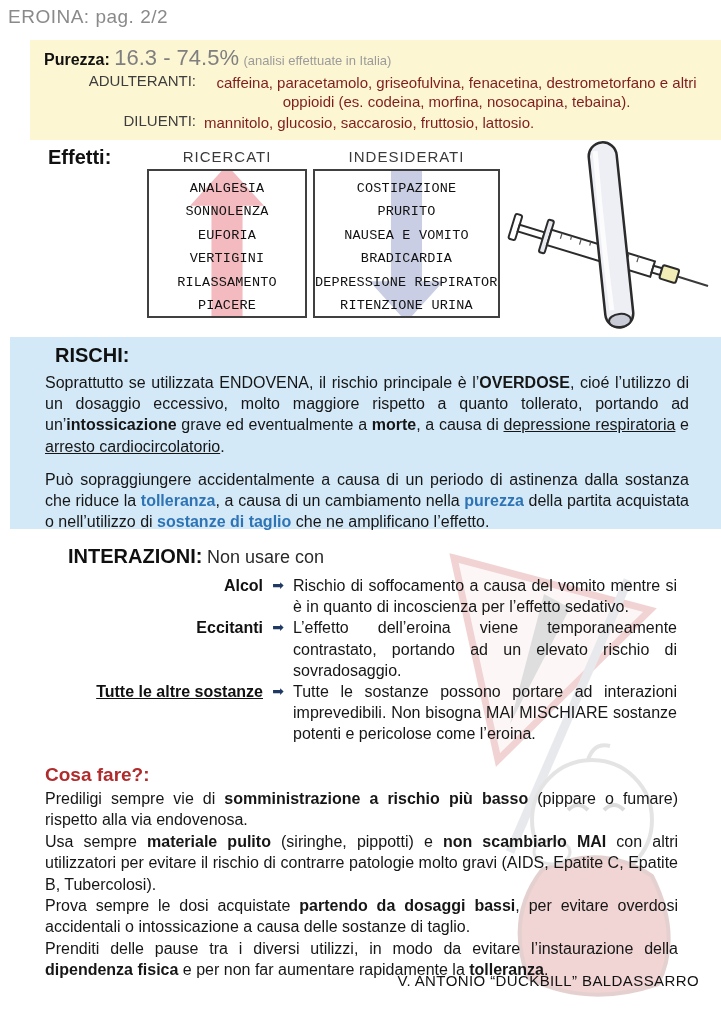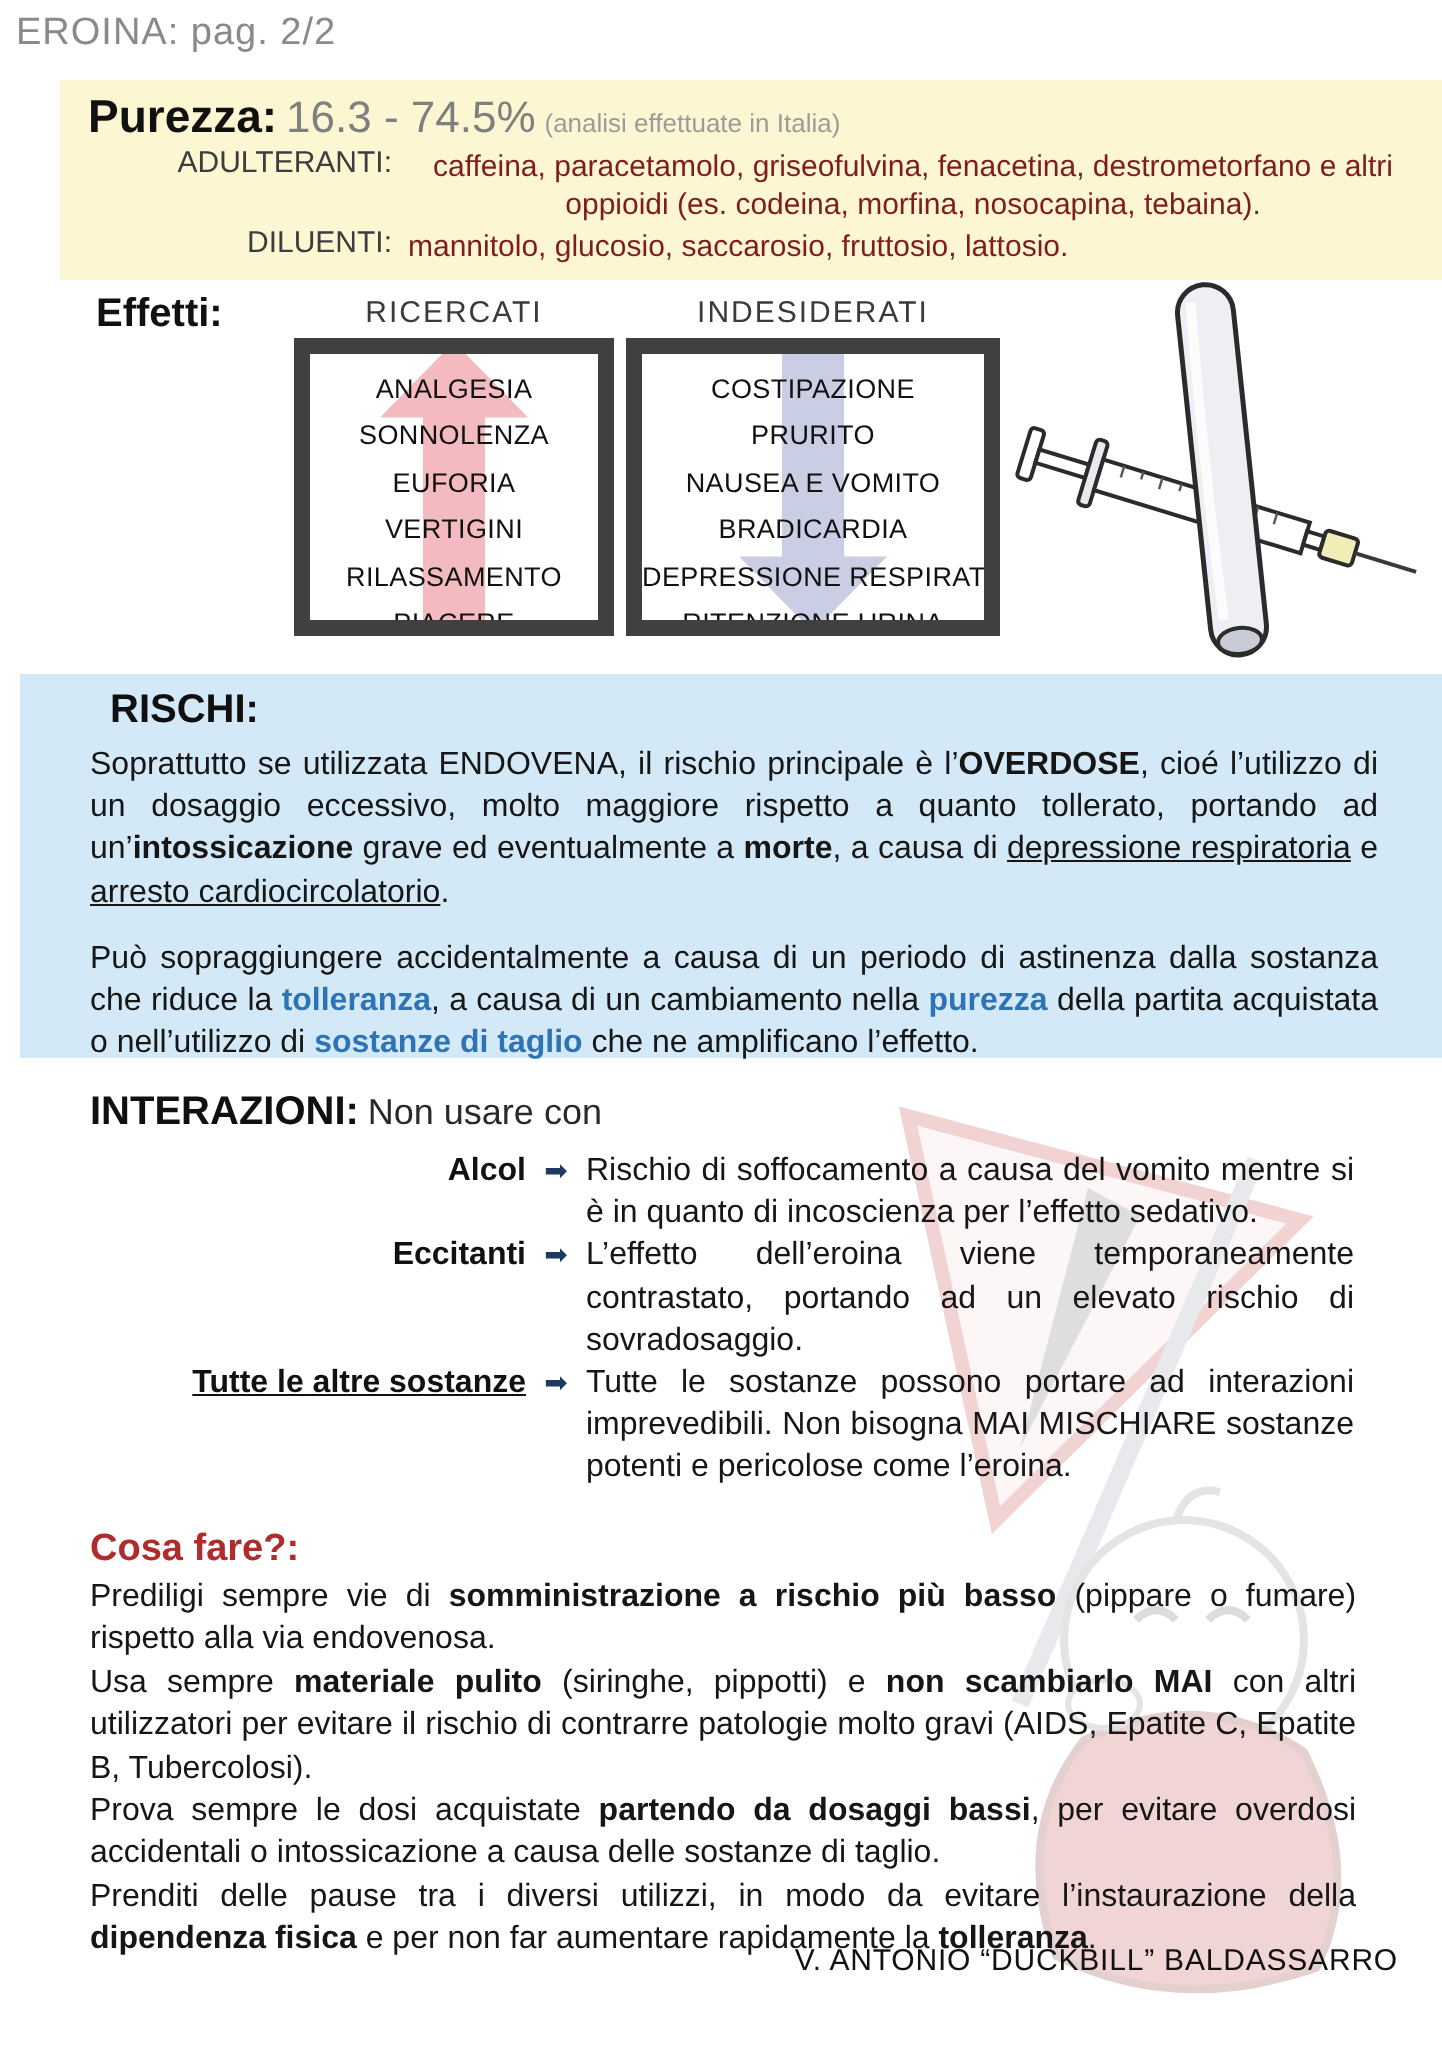--- a/index.html
+++ b/index.html
@@ -6,54 +6,54 @@
   body { font-family:"Liberation Sans", sans-serif; background:#ffffff; }
   #page { position:relative; width:721px; height:1023px; background:#fff; overflow:hidden; }
   .layer { position:absolute; z-index:1; }
 
   
   #hdr { left:8px; top:6px; font-size:19px; color:#8a8a8a; letter-spacing:.5px; }
 
   
   #purity { left:30px; top:40px; width:691px; height:100px; background:#FCF6D3; padding-top:5px; }
   .purity-line { margin-left:14px; }
-  .purity-label { font-size:23px; font-weight:bold; color:#111; }
+  .purity-label { font-size:16px; font-weight:bold; color:#111; }
   .purity-value { font-size:22px; color:#7f7f7f; }
   .purity-note { font-size:13px; color:#9b9b9b; }
   .prow { display:flex; margin-top:1px; }
   .prow-label { width:166px; text-align:right; font-size:15px; color:#3d3d3d; flex:0 0 auto; }
   .prow-text { flex:1; font-size:15px; color:#7f1d1d; text-align:center; padding:1px 10px 0 6px; line-height:19px; }
   .prow-text.left1 { text-align:left; padding-left:8px; }
 
   
   #fx-label { left:48px; top:146px; font-size:20px; font-weight:bold; color:#111; }
   .fx-hdr { top:148px; font-size:15px; color:#3a3a3a; letter-spacing:1px; text-align:center; }
   #fx-hdr1 { left:147px; width:160px; }
   #fx-hdr2 { left:313px; width:187px; }
-  .fx-box { top:169px; height:149px; border:8px solid #404040; background:#fff; overflow:hidden; }
+  .fx-box { top:169px; height:149px; border:2px solid #404040; background:#fff; overflow:hidden;font-family:Liberation Mono, monospace; }
   #fx-box1 { left:147px; width:160px; }
   #fx-box2 { left:313px; width:187px; }
   .fx-arrow { position:absolute; left:50%; transform:translateX(-50%); width:74px; top:-6px; bottom:-6px; z-index:0; }
   .arrow-up { background:#F3BBBF; clip-path:polygon(50% 0,100% 26%,71% 26%,71% 100%,29% 100%,29% 26%,0 26%); }
   .arrow-dn { background:#C9CEE4; clip-path:polygon(29% 0,71% 0,71% 74%,100% 74%,50% 100%,0 74%,29% 74%); }
   .fx-lines { position:relative; z-index:1; padding-top:6px; }
   .fx-line { text-align:center; font-size:13.5px; line-height:23.4px; color:#111; letter-spacing:.2px; white-space:nowrap; font-weight:500; }
 
   
   #risks { left:10px; top:337px; width:711px; height:192px; background:#D3E9F8; padding:7px 32px 0 35px; }
   #risks h2 { font-size:20px; color:#101010; margin-bottom:5px;margin-left:10px; }
   .para { font-size:16px; line-height:21.2px; color:#161616; text-align:justify; }
   #risks .para + .para { margin-top:12px; }
   .b { font-weight:bold; }
   .u { text-decoration:underline; }
   .blue { color:#2E74B5; }
 
   
   #inter-hd { left:45px; top:545px; }
-  #inter-hd .t1 { font-size:20px; font-weight:bold; color:#101010; }
+  #inter-hd .t1 { font-size:20px; font-weight:bold; color:#101010;margin-left:23px; }
   #inter-hd .t2 { font-size:18px; color:#2a2a2a; }
   #inter-rows { left:45px; top:575px; width:632px; }
   .irow { display:flex; align-items:flex-start; }
   .ilabel { width:218px; flex:0 0 auto; text-align:right; font-size:16px; font-weight:bold; color:#111; line-height:21px; }
   .iarrow { flex:0 0 auto; width:30px; text-align:center; color:#1F3864; font-size:14px; line-height:21px; }
   .idesc { flex:1; font-size:16px; line-height:21.2px; text-align:justify; color:#161616; }
 
   
   #advice { left:45px; top:764px; width:633px; }
   #advice h2 { font-size:19px; color:#B02B2C; margin-bottom:2px; }

